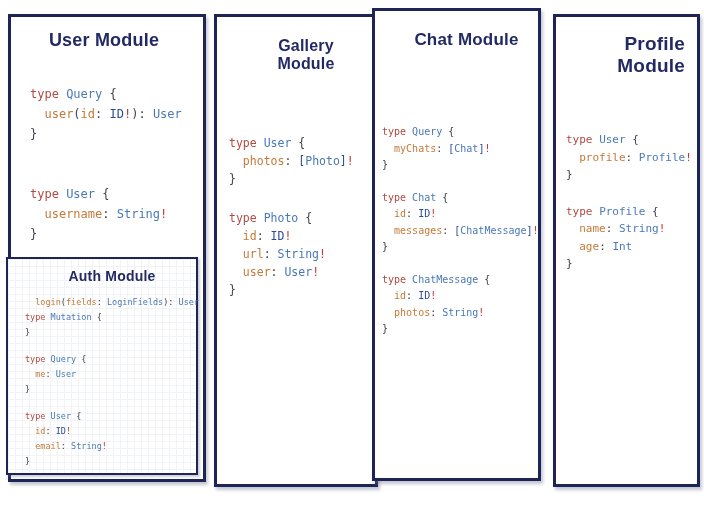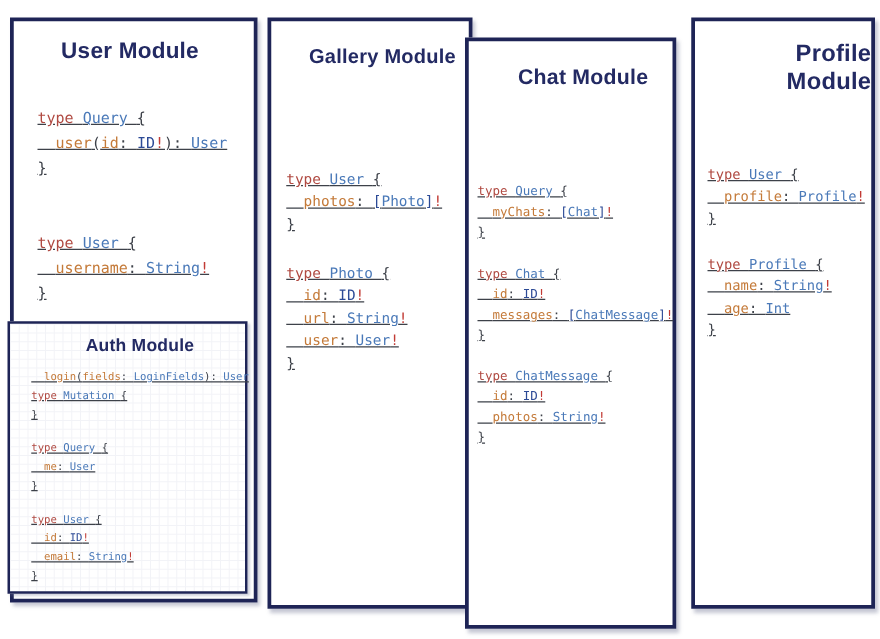--- a/index.html
+++ b/index.html
@@ -9,33 +9,33 @@
     font-family:"Liberation Sans", sans-serif;
   }
   .panel{
     position:absolute;
     background:#ffffff;
     border:3px solid #1e2456;
     box-sizing:border-box;
     box-shadow:2px 3px 3px rgba(110,115,145,0.40);
   }
   .panel-title{
-    margin:0;
+    margin:12px;
     text-align:center;
     font-weight:700;
     color:#232a63;
     letter-spacing:0.2px;
     padding-left:20px;
   }
   .code{
     position:absolute;
     font-family:"DejaVu Sans Mono", monospace;
     color:#3d4149;
   }
-  .code-line{white-space:pre;text-decoration:underline;}
+  .code-line{white-space:pre;}
   .tok-kw{color:#b04a42;}
   .tok-ty{color:#4a79b8;}
   .tok-fd{color:#c47a39;}
   .tok-sc{color:#2c4a96;}
   .tok-bg{color:#c23b35;}
   .tok-pn{color:#3d4149;}
 
   
   #panel-user{left:8px;top:14px;width:198px;height:468px;}
   #panel-user .panel-title{margin-top:13px;font-size:18px;padding-right:26px;}
@@ -55,21 +55,21 @@
   #panel-auth .code{left:17px;top:36px;font-size:8.5px;line-height:15px;}
   #panel-auth .code-block{margin-bottom:12px;}
 
   
   #panel-gallery{left:214px;top:14px;width:164px;height:473px;}
   #panel-gallery .panel-title{margin-top:20px;font-size:16px;}
   #panel-gallery .code{left:12px;top:117px;font-size:11.5px;line-height:18px;}
   #panel-gallery .code-block{margin-bottom:21px;}
 
   
-  #panel-chat{left:372px;top:30px;width:169px;height:473px;}
+  #panel-chat{left:372px;top:8px;width:169px;height:473px;}
   #panel-chat .panel-title{margin-top:19px;font-size:17px;}
   #panel-chat .code{left:7px;top:113px;font-size:10px;line-height:16.5px;}
   #panel-chat .code-block{margin-bottom:16px;}
 
   
   #panel-profile{left:553px;top:14px;width:147px;height:473px;}
   #panel-profile .panel-title{margin-top:16px;font-size:19px;text-align:right;}
   #panel-profile .code{left:10px;top:114px;font-size:11px;line-height:17.5px;}
   #panel-profile .code-block{margin-bottom:19px;}
 </style>

